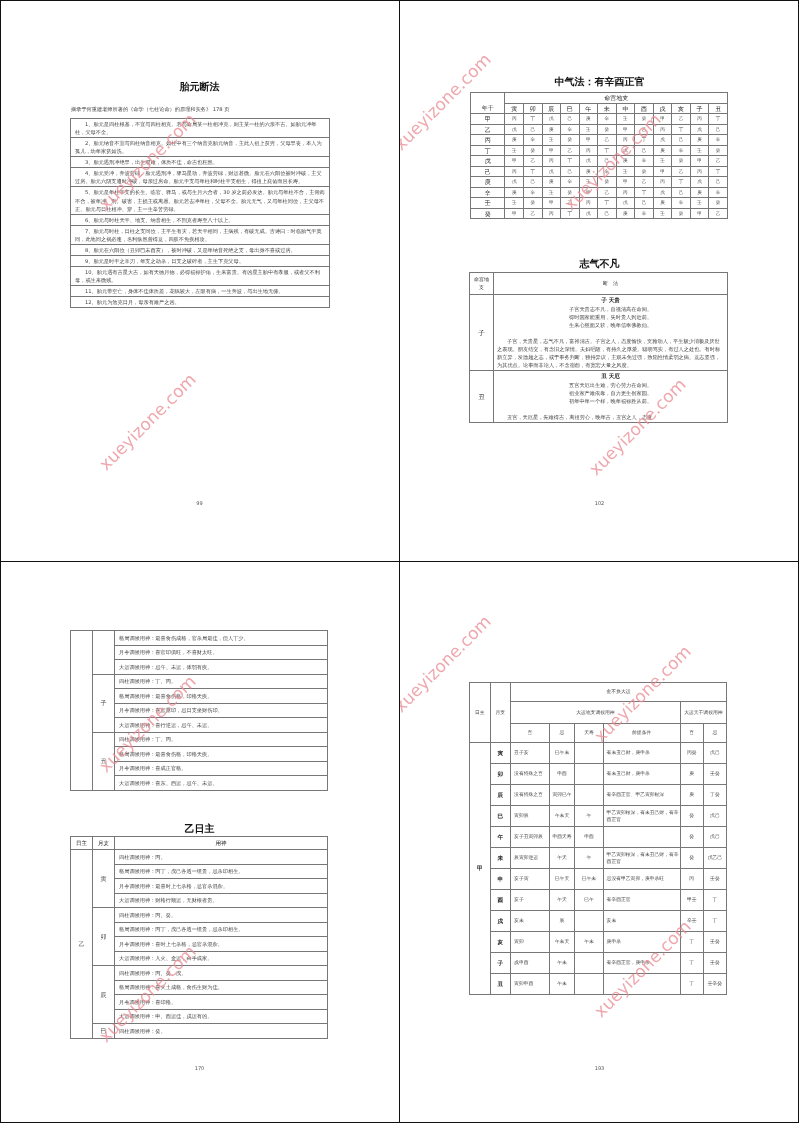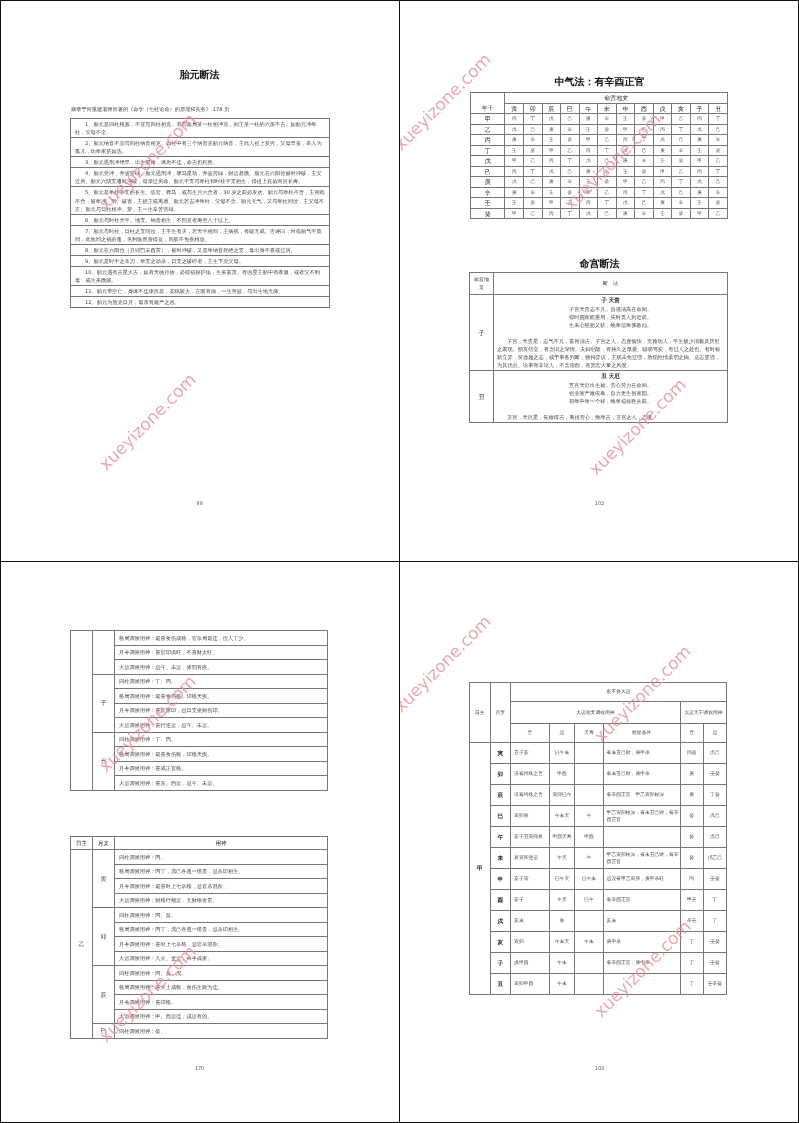--- a/index.html
+++ b/index.html
@@ -43,21 +43,21 @@
   .t6 .br { font-size: 5.6px; color: #222; font-weight: bold; }
 </style>
 </head>
 <body>
 
 <div class="grid-line-v"></div>
 <div class="grid-line-h"></div>
 <div class="frame"></div>
 
 <div class="page p1">
-  <div class="ptitle" style="top:68px">胎元断法</div>
+  <div class="ptitle" style="top:80px">胎元断法</div>
   <div class="intro">摘录于何重建老师所著的《命学（七柱论命）的原理和实务》 178 页</div>
   <table class="t1">
       <tbody id="t1body">
         <tr>
           <td>1、胎元是四柱根基，不宜与四柱相克。若与命局某一柱相冲克，则主某一柱的六亲不吉。如胎元冲年柱，父母不全。</td>
         </tr>
         <tr>
           <td>2、胎元纳音不宜与四柱纳音相克。如柱中有三个纳音克胎元纳音，主此人祖上贫穷，父母早丧，本人为孤儿，幼年家贫如洗。</td>
         </tr>
         <tr>
@@ -267,21 +267,21 @@
           <td>己</td>
           <td>庚</td>
           <td>辛</td>
           <td>壬</td>
           <td>癸</td>
           <td>甲</td>
           <td>乙</td>
         </tr>
       </tbody>
   </table>
-  <div class="ptitle" style="top:257px">命宫断法</div>
+  <div class="ptitle" style="top:257px">志气不凡</div>
   <table class="t3">
       <tbody id="t3body">
         <tr>
           <td class="br" style="font-size:5px">命宫地支</td>
           <td style="text-align:center;height:22px">断　法</td>
         </tr>
         <tr>
           <td class="br">子</td>
           <td>
             <div class="poem">
@@ -348,20 +348,21 @@
           <td>格局调候用神：最喜食伤格，印格天疾。</td>
         </tr>
         <tr>
           <td>月令调候用神：喜成正官格。</td>
         </tr>
         <tr>
           <td>大运调候用神：喜东、西运，忌午、未运。</td>
         </tr>
       </tbody>
     </table>
+  <div class="ptitle" style="top:260px">乙日主</div>
   <table class="t5">
     <thead>
       <tr>
         <th style="width:22px">日主</th>
         <th style="width:22px">月支</th>
         <th>用神</th>
       </tr>
     </thead>
     <tbody id="t5body">
         <tr>

